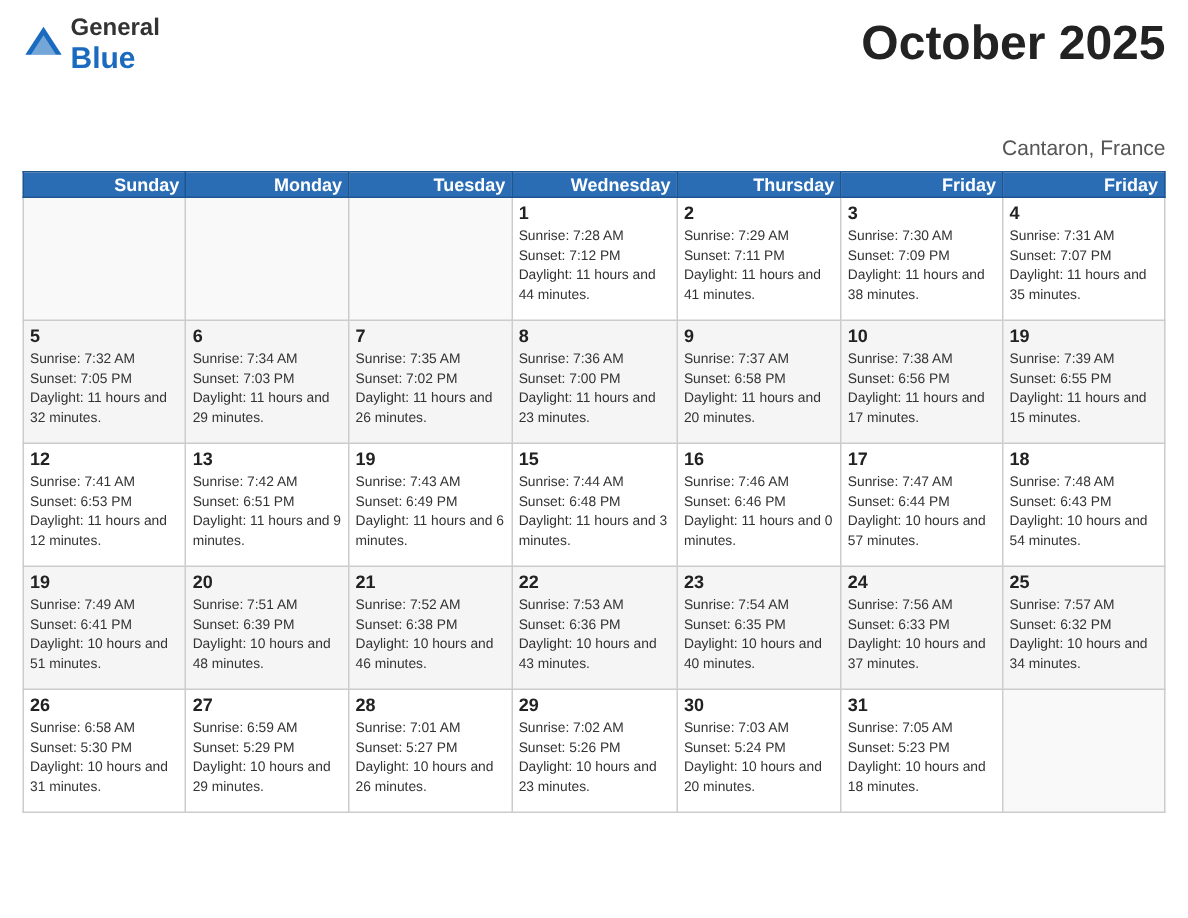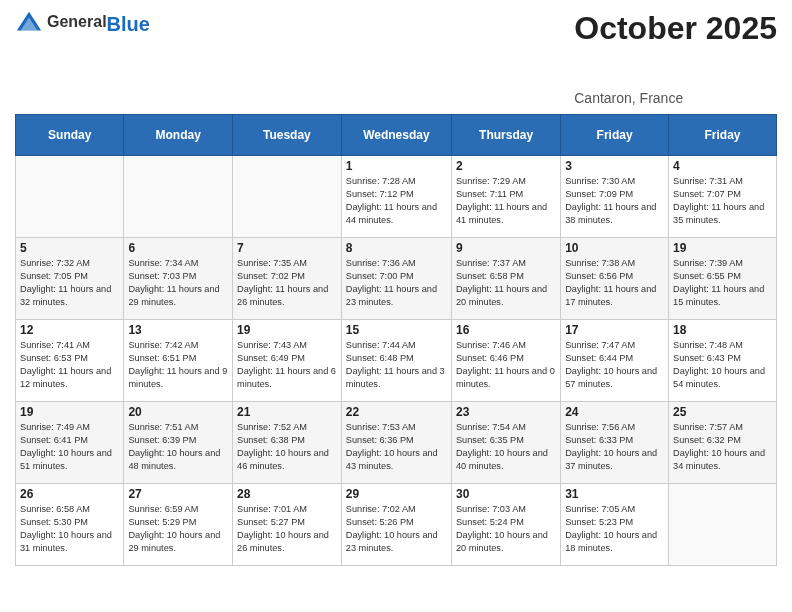--- a/index.html
+++ b/index.html
@@ -21,37 +21,39 @@
       align-items: flex-start;
       margin-bottom: 8px;
     }
     .logo {
       display: flex;
       align-items: center;
       gap: 4px;
     }
     .logo-text {
       display: flex;
+      flex-direction: column;
       line-height: 1.1;
     }
     .logo-general {
       font-size: 16px;
       font-weight: bold;
       color: #333;
     }
     .logo-blue {
       font-size: 20px;
       font-weight: bold;
       color: #1a6bbf;
     }
     .logo-icon {
       width: 28px;
       height: 28px;
     }
     .title-block {
+      text-align: right;
     }
     .month-title {
       font-size: 32px;
       font-weight: bold;
       color: #222;
     }
     .subtitle {
       font-size: 14px;
       color: #555;
       margin-top: 43px;
@@ -59,22 +61,22 @@
     .calendar {
       width: 100%;
       border-collapse: collapse;
       border: 1px solid #ccc;
     }
     .calendar th {
       background-color: #2a6db5;
       color: #fff;
       font-size: 12px;
       font-weight: bold;
-      padding: 13px 4px;
-      text-align: center;
+      padding: 1px 4px;
+      text-align: right;
       border: 1px solid #1e5490;
     }
     .calendar td {
       vertical-align: top;
       width: 113px;
       height: 82px;
       padding: 3px 4px;
       border: 1px solid #ccc;
       font-size: 9.5px;
       color: #333;

